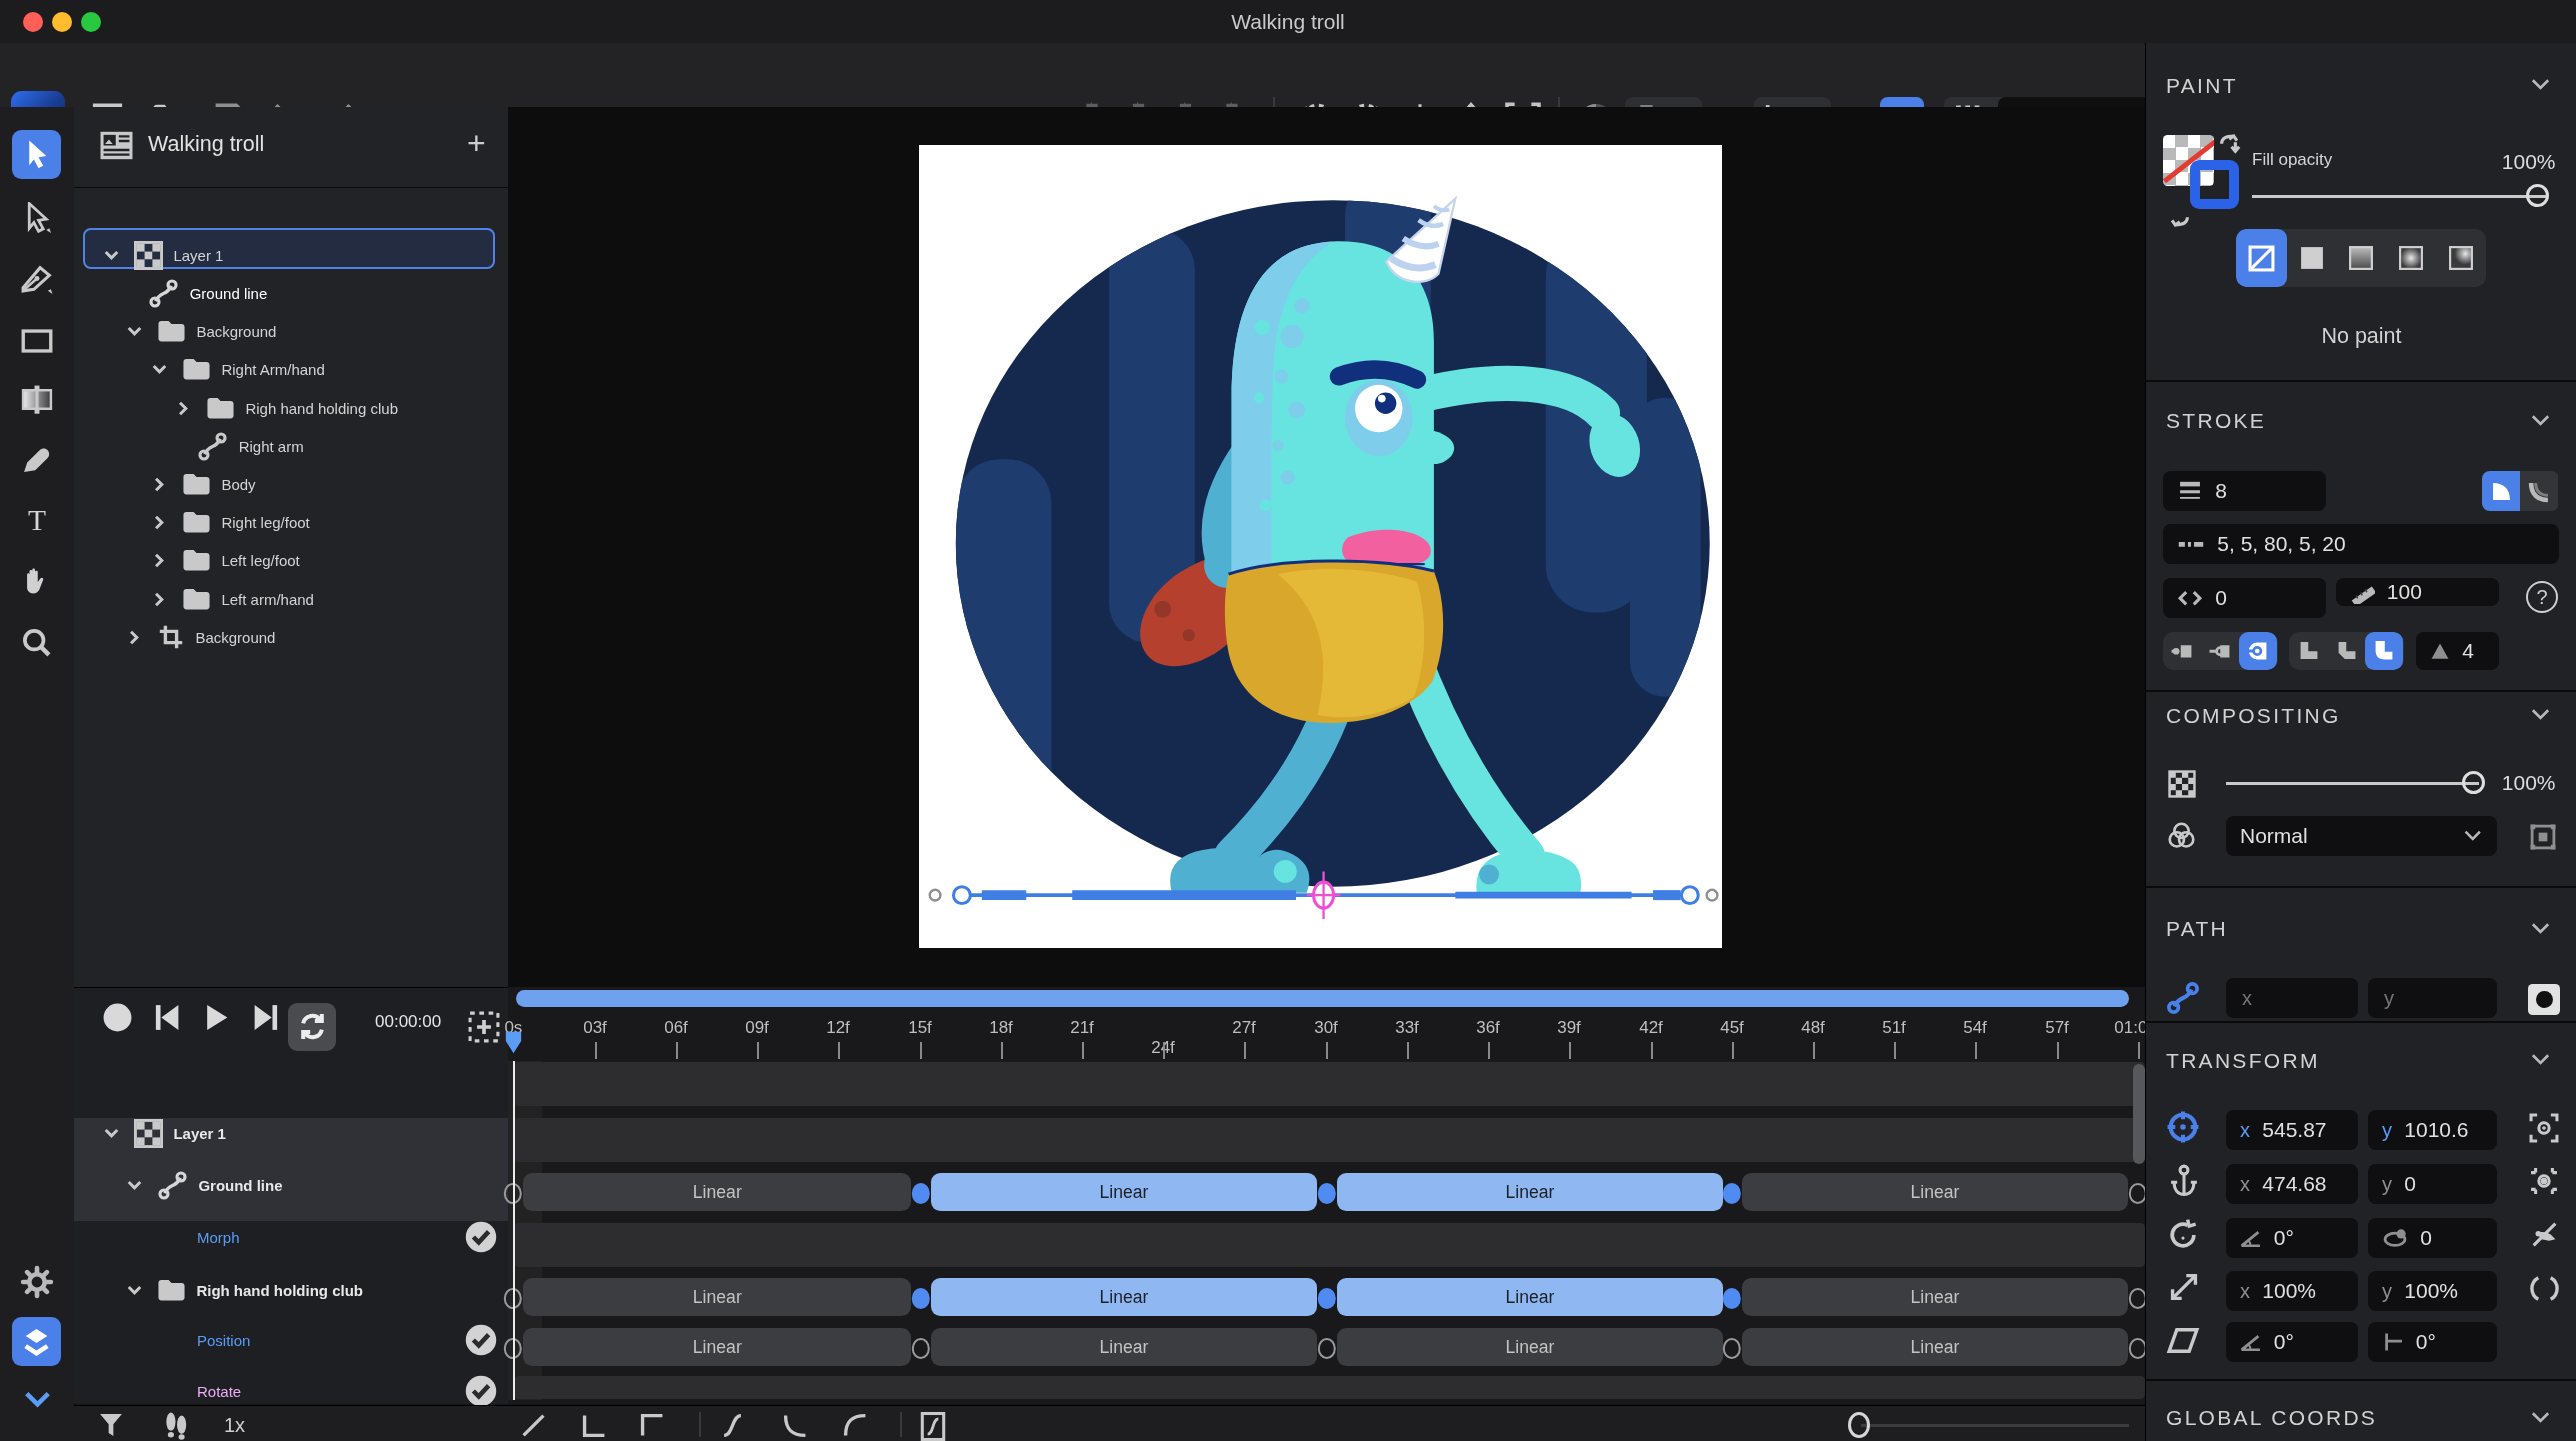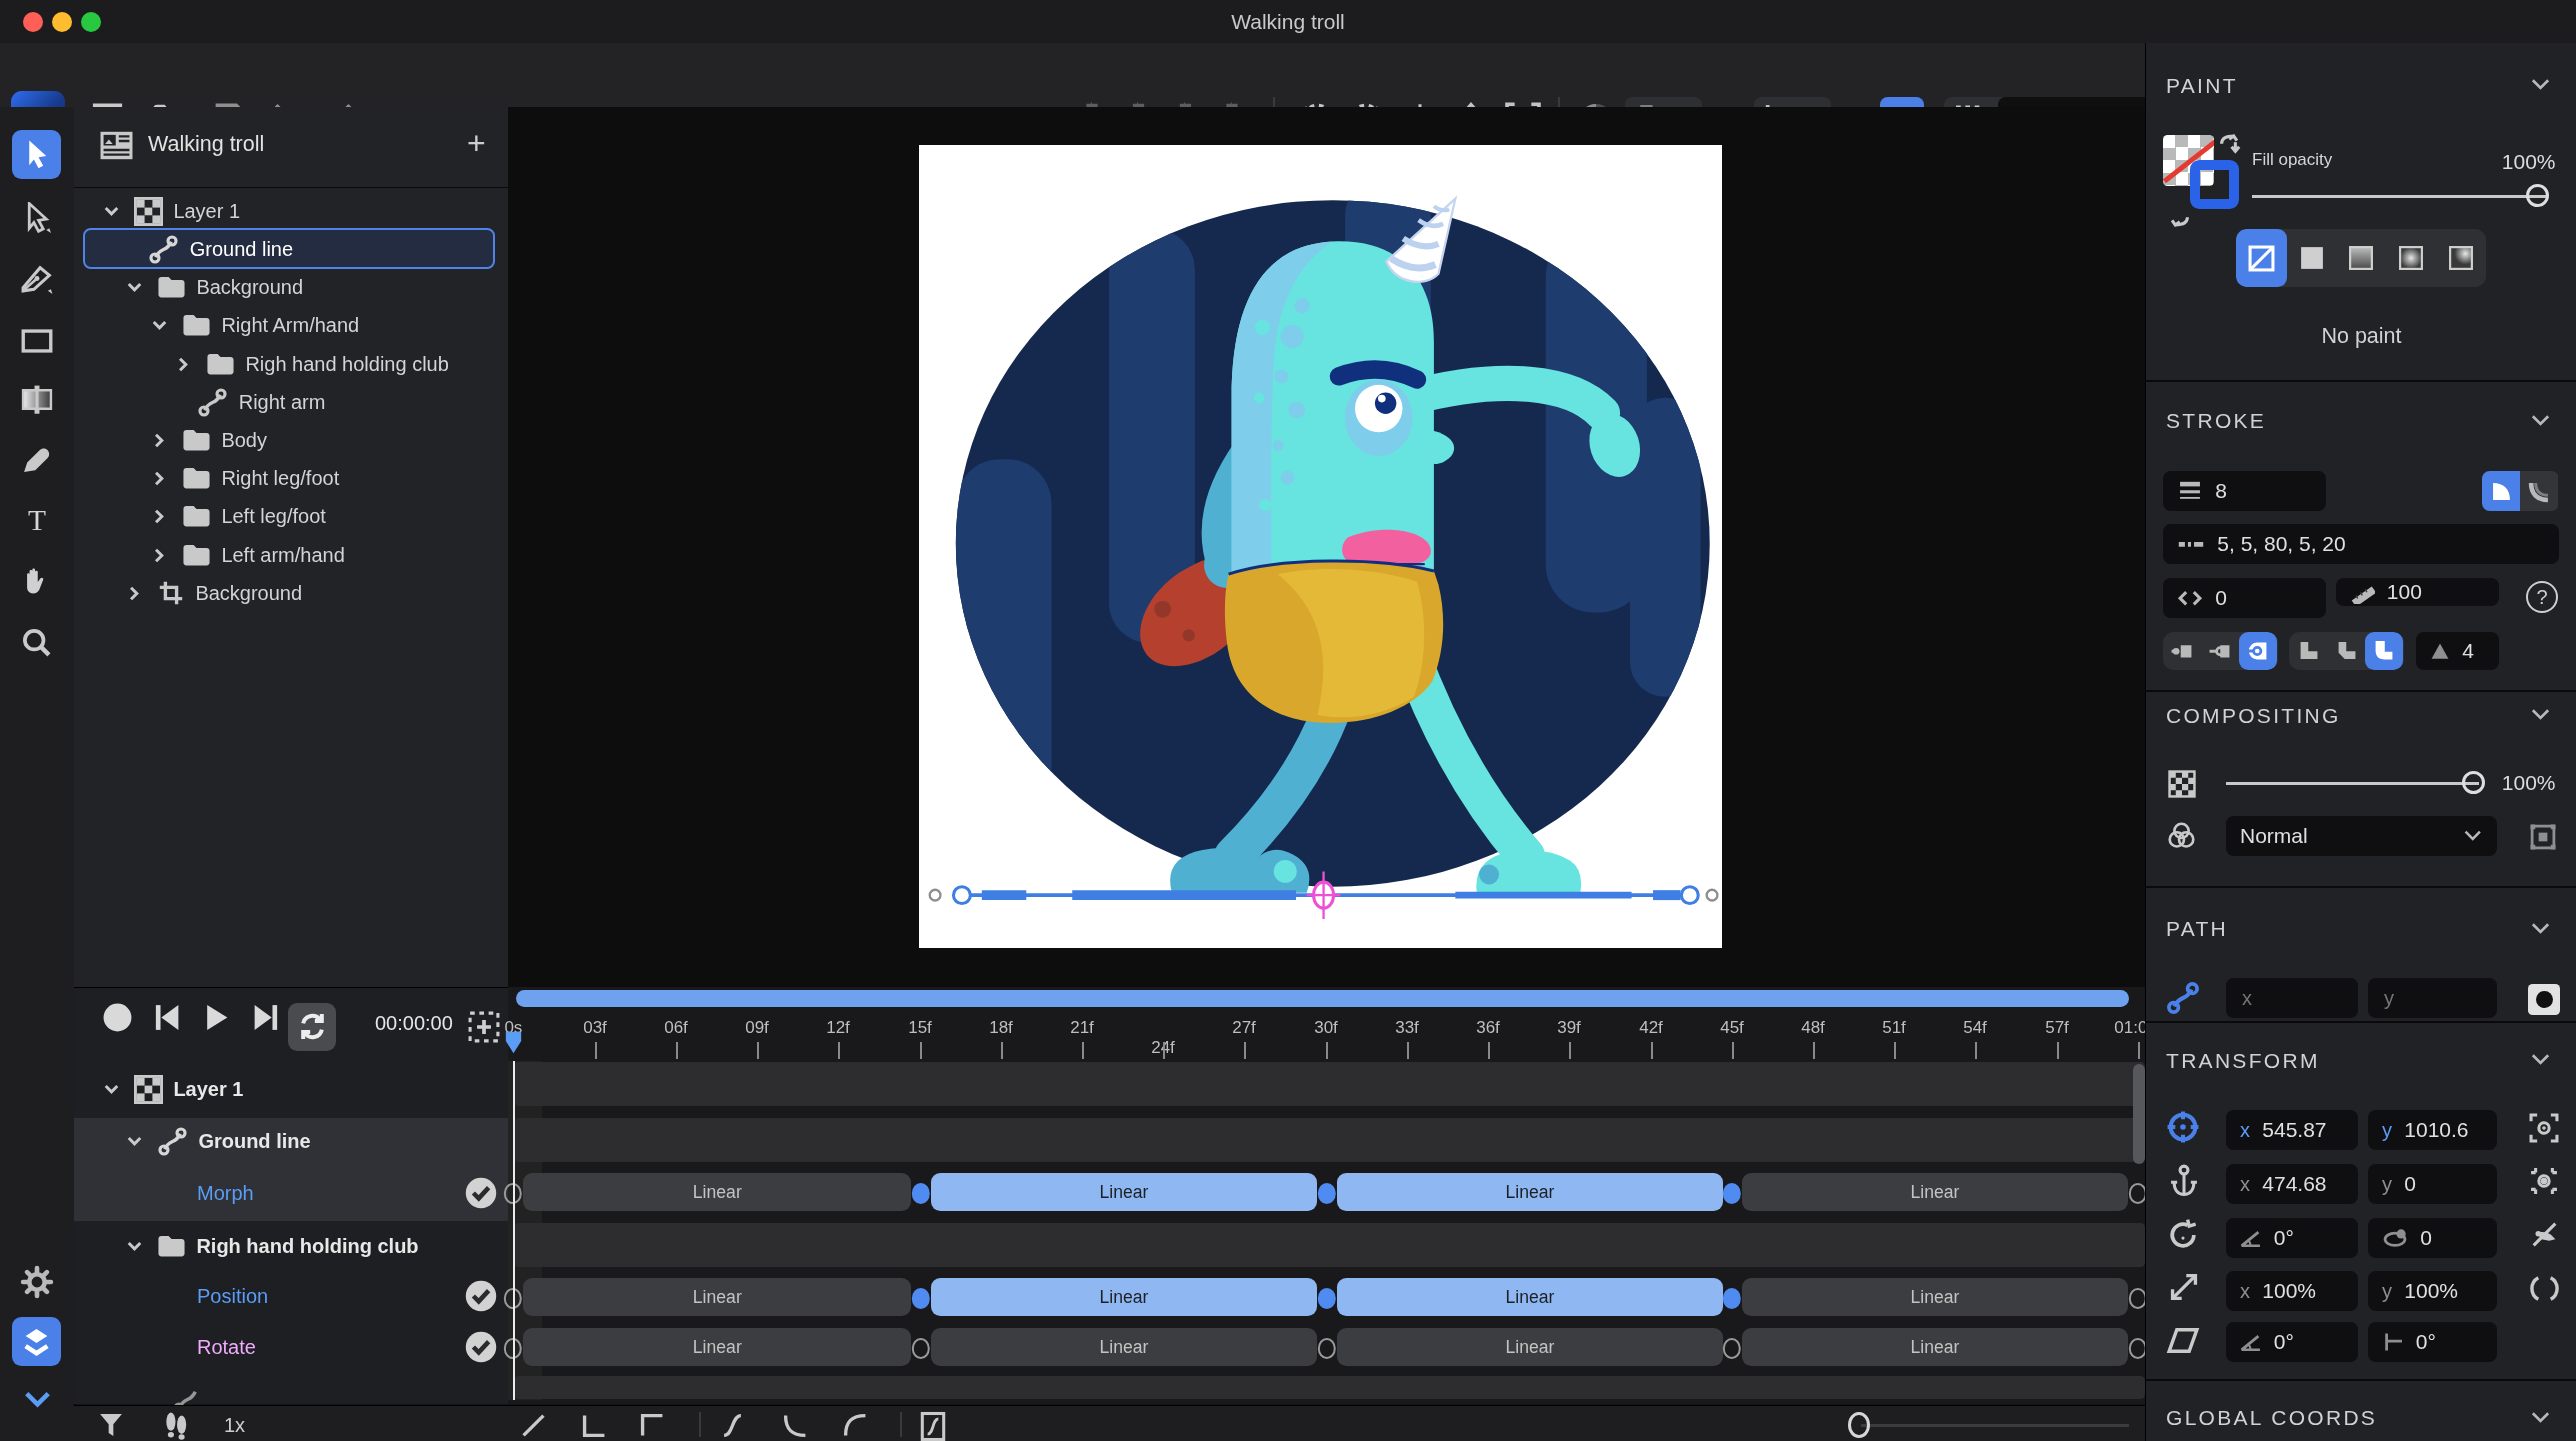--- a/index.html
+++ b/index.html
@@ -29,30 +29,30 @@
   #zoomdd{background:#0f0f10;}
   #zoomdd .zl{font-size:19px;color:#d9d9d9;min-width:54px;text-align:center;}
   #anlogo{left:10.7px;top:48px;width:54px;height:54px;border-radius:10.7px;
      background:linear-gradient(135deg,#2f6df0 0%,#173a8c 55%,#0e2a66 100%);
      display:flex;align-items:center;justify-content:center;color:#fff;font-weight:bold;font-size:24.5px;}
   
   .railbtn{left:12.3px;width:49px;height:49px;border-radius:9.2px;display:flex;align-items:center;justify-content:center;}
   .railbtn.on{background:#4a80e8;}
   
   #lp-header{left:0;top:0;width:100%;height:80px;border-bottom:1.5px solid #0a0a0b;}
-  .trow{position:absolute;left:0;width:100%;height:38px;display:flex;align-items:center;font-size:20px;color:#d4d4d4;gap:10.7px;}
+  .trow{position:absolute;left:0;width:100%;height:38px;display:flex;align-items:center;font-size:15px;color:#d4d4d4;gap:10.7px;margin-top:44px;}
   .sel-hl{left:9.2px;width:412px;height:41px;border:2.3px solid #4f83e8;border-radius:7.7px;background:#232c40;box-sizing:border-box;}
   .grp-hl{left:0;width:434px;background:#303136;}
   .blue{color:#5b9cf5;}
   .dim{color:#f0abfc;}
   .bold{font-weight:bold;color:#e8e8e8;}
   
   #transport .ct{top:14px;}
   #loopbtn{background:#4a4b4e;border-radius:9.2px;width:48px;height:48px;display:flex;align-items:center;justify-content:center;}
-  #timecode{font-size:20px;color:#e6e6e6;}
+  #timecode{font-size:17px;color:#e6e6e6;}
   
   #rulerbar{left:7.7px;top:3.1px;width:1613px;height:17px;border-radius:8.4px;background:#6fa2ee;}
   .rlabel{position:absolute;top:31px;transform:translateX(-50%);font-size:17px;color:#bfbfbf;white-space:nowrap;}
   .rtick{position:absolute;top:55px;width:1.5px;height:17px;background:#8a8a8a;}
   #playhead-tri{left:-3.1px;top:44px;}
   #playhead-line{left:4.6px;top:74px;width:2.3px;height:339px;background:#ececec;z-index:5;}
   #phband{left:0;top:74px;width:34px;height:339px;background:rgba(255,255,255,.04);}
   .stripe{position:absolute;left:6.1px;width:1631px;height:44px;background:#2d2d30;border-radius:4.6px;}
   .track{position:absolute;left:0;width:1852px;height:44px;text-align:right;}
   .seg{position:absolute;top:3.1px;height:38px;border-radius:9.2px;background:#3c3d40;display:flex;align-items:center;justify-content:center;}

